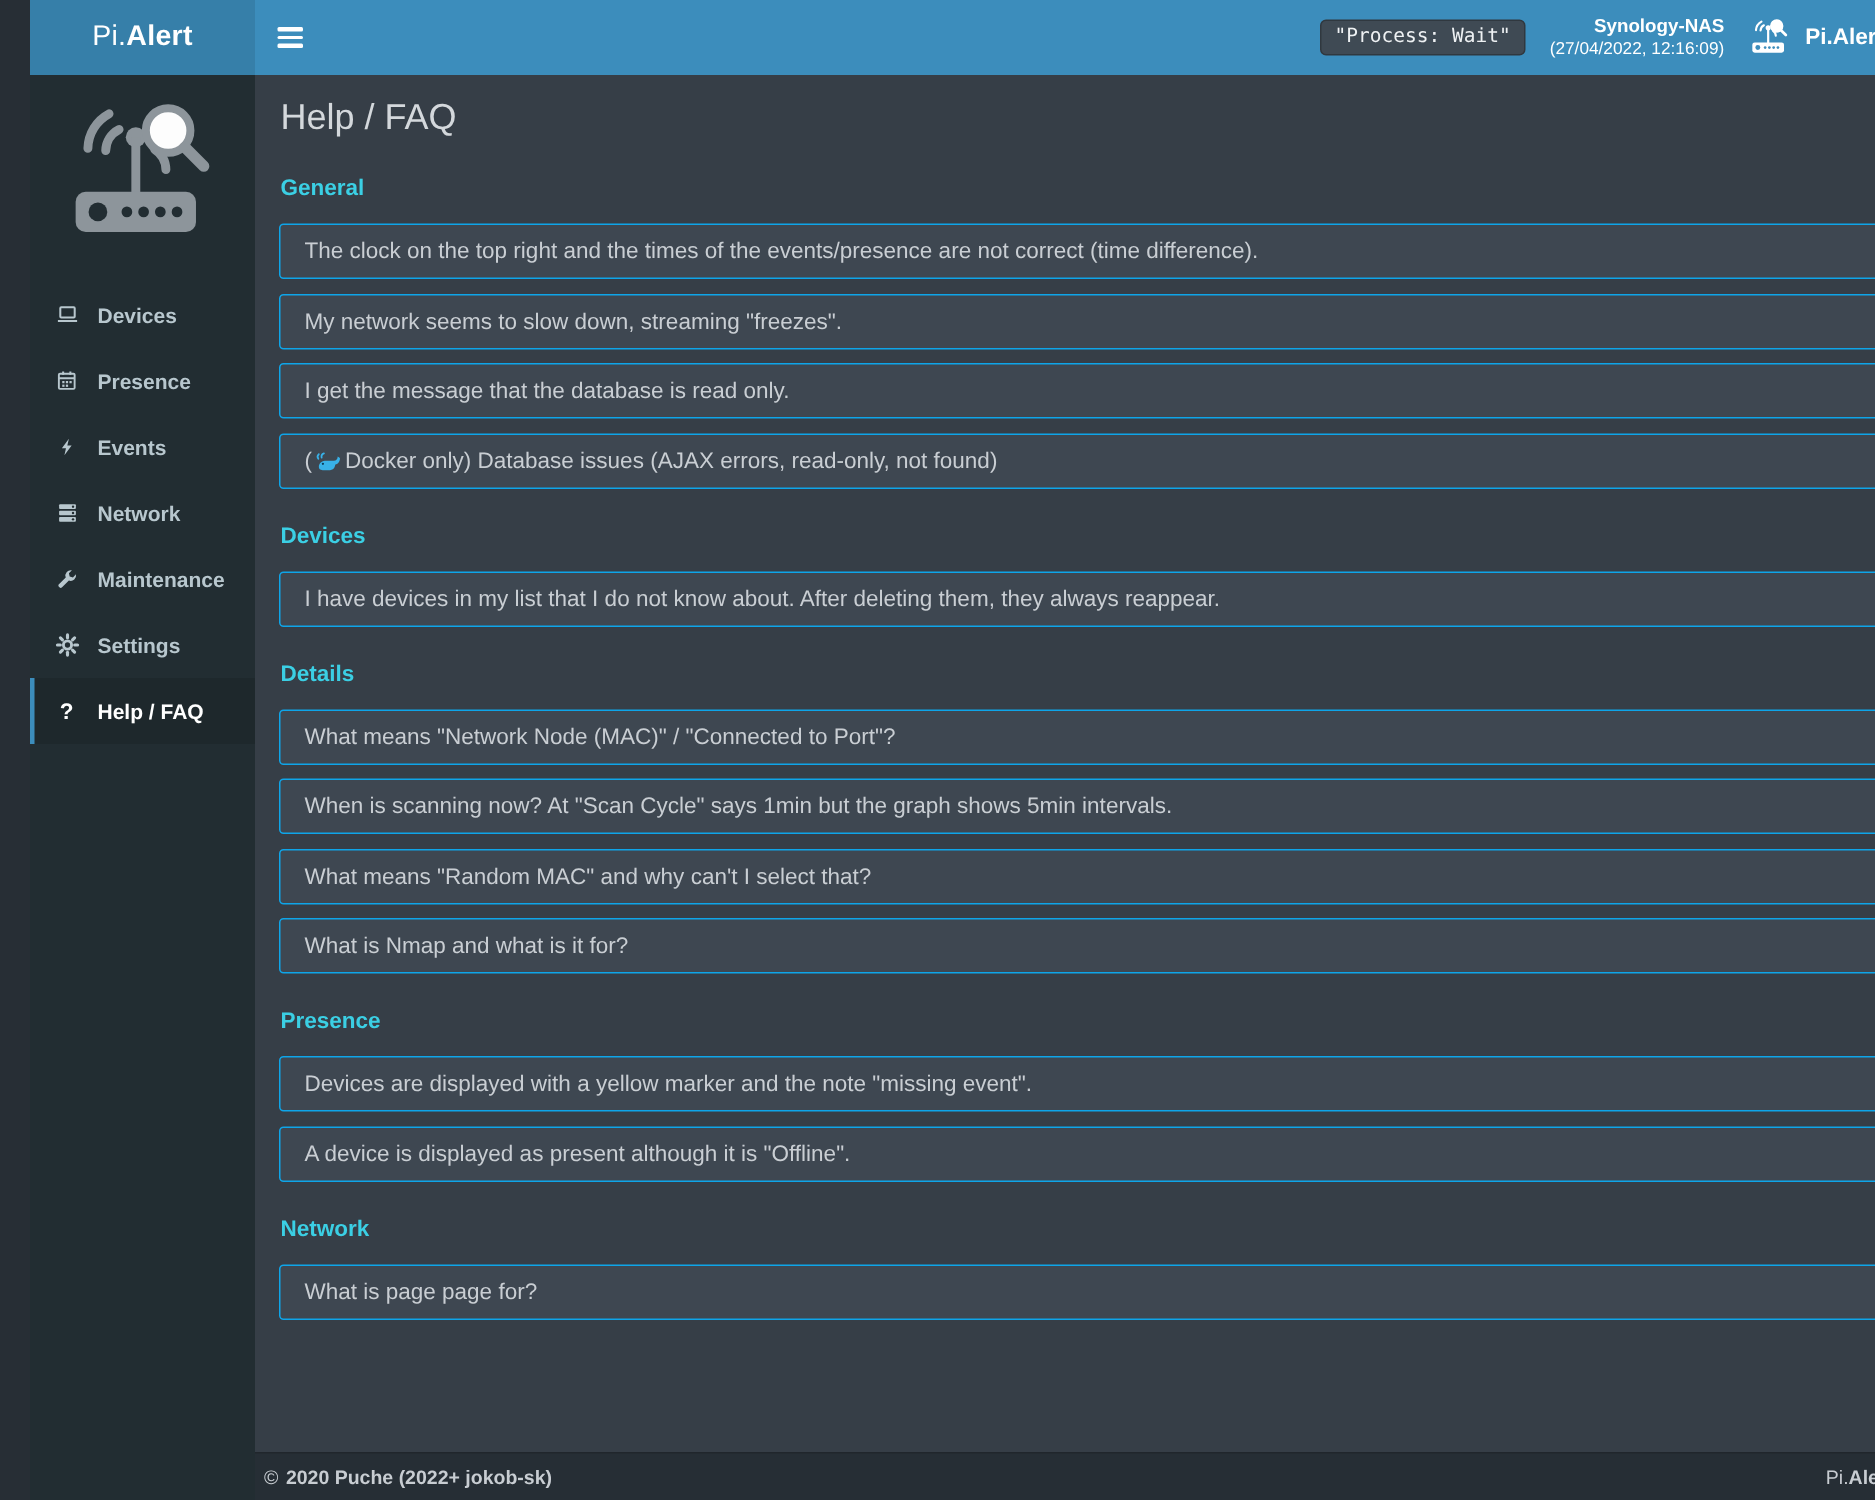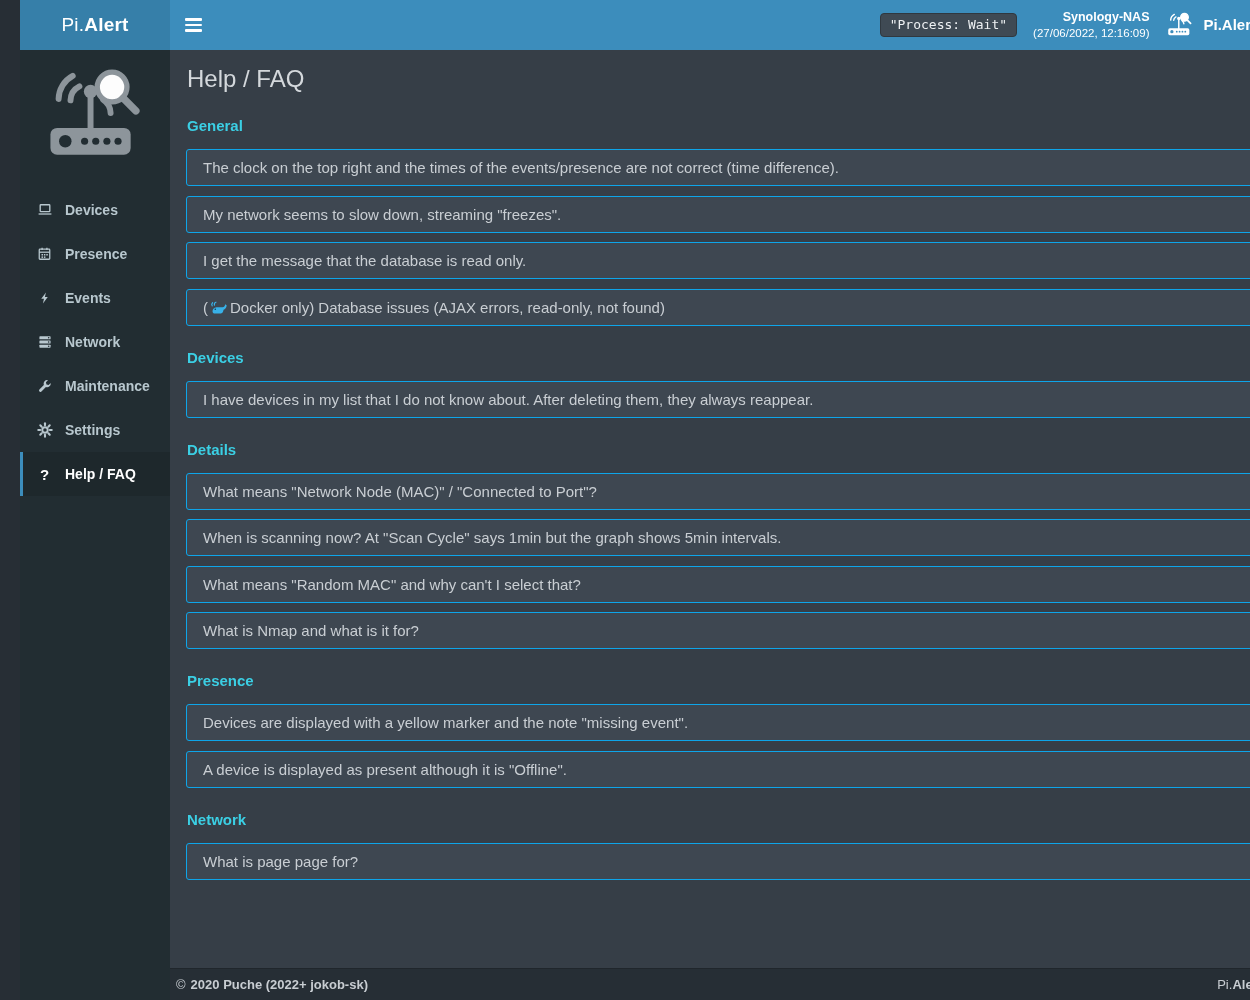--- a/index.html
+++ b/index.html
@@ -78,21 +78,21 @@
     <div class="navbar">
       <div class="hamburger">
         <span></span>
           <span></span>
           <span></span>
       </div>
       <div class="header-right">
         <span class="proc-badge">"Process: Wait"</span>
         <div class="nas-block">
           <div class="nas-name">Synology-NAS</div>
-          <div class="nas-time">(27/06/2022, 12:16:09)</div>
+          <div class="nas-time">(27/04/2022, 12:16:09)</div>
         </div>
         <div class="top-brand">
 
           <span>
             <svg width="30" height="26" viewBox="0 0 70 64" fill="none">
               <path d="M21 6 A17 17 0 0 0 12 20" stroke="#fff" stroke-width="3.5" stroke-linecap="round"></path>
               <path d="M25 12 A10 10 0 0 0 19.5 20.5" stroke="#fff" stroke-width="3.5" stroke-linecap="round"></path>
               <path d="M40 21 a10 10 0 0 1 4.5 8" stroke="#fff" stroke-width="3.5" stroke-linecap="round"></path>
               <circle cx="32" cy="16" r="4.2" fill="#fff"></circle>
               <rect x="30.2" y="16" width="3.6" height="26" fill="#fff"></rect>

